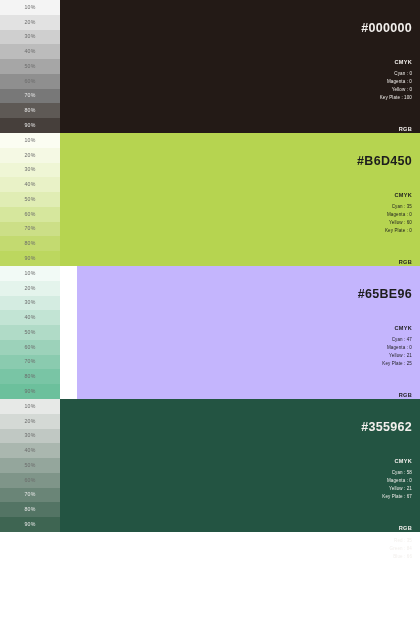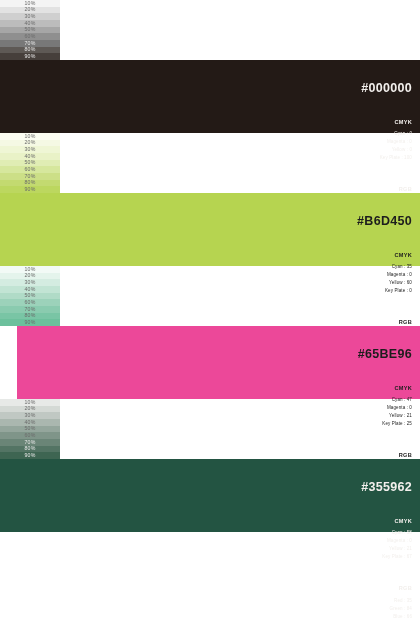--- a/index.html
+++ b/index.html
@@ -14,21 +14,20 @@
     overflow: hidden;
   }
   #palette {
     width: 420px;
     height: 623px;
     display: flex;
     flex-direction: column;
   }
   .color-section {
     display: flex;
-    flex-direction: column;
     width: 100%;
     height: 133px;
     position: relative;
   }
   
   .tint-column {
     width: 60px;
     height: 100%;
     display: flex;
     flex-direction: column;
@@ -233,21 +232,21 @@
         <div class="tint-row" style="background: rgb(138, 203, 175);">
           <span class="tint-label">70%</span>
         </div>
         <div class="tint-row" style="background: rgb(121, 197, 165);">
           <span class="tint-label">80%</span>
         </div>
         <div class="tint-row" style="background: rgb(108, 192, 156);">
           <span class="tint-label">90%</span>
         </div>
       </div>
-      <div class="swatch-panel" style="background: #ec4899; margin-left: 17px;">
+      <div class="swatch-panel" style="background: #c4b5fd; margin-left: 17px;">
         <div class="swatch-inner text-dark">
           <div class="hex-code">#65BE96</div>
           <div class="group-heading cmyk-heading">CMYK</div>
           <div class="value-list">
             <div class="value-line">Cyan : 47</div>
             <div class="value-line">Magenta : 0</div>
             <div class="value-line">Yellow : 21</div>
             <div class="value-line">Key Plate : 25</div>
           </div>
           <div class="group-heading rgb-heading">RGB</div>

